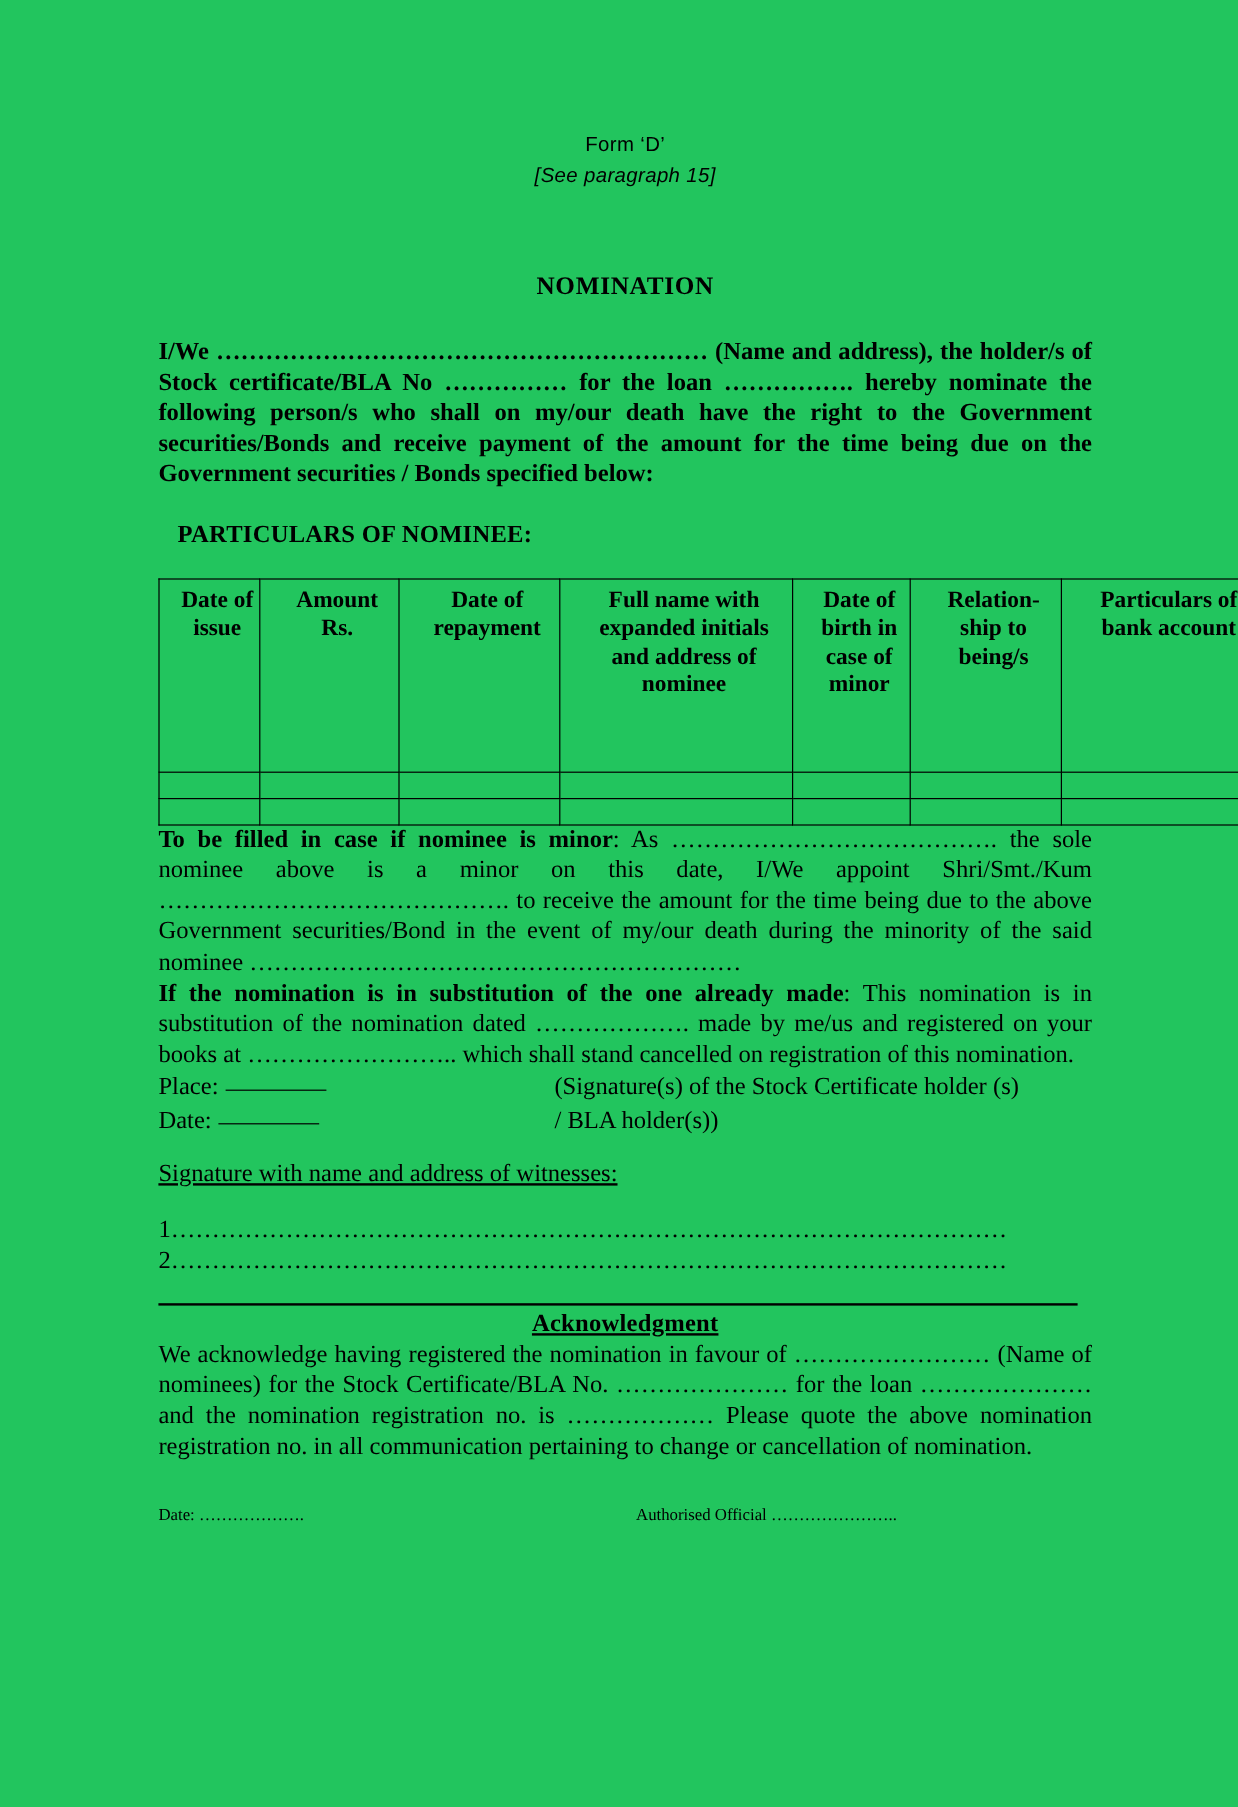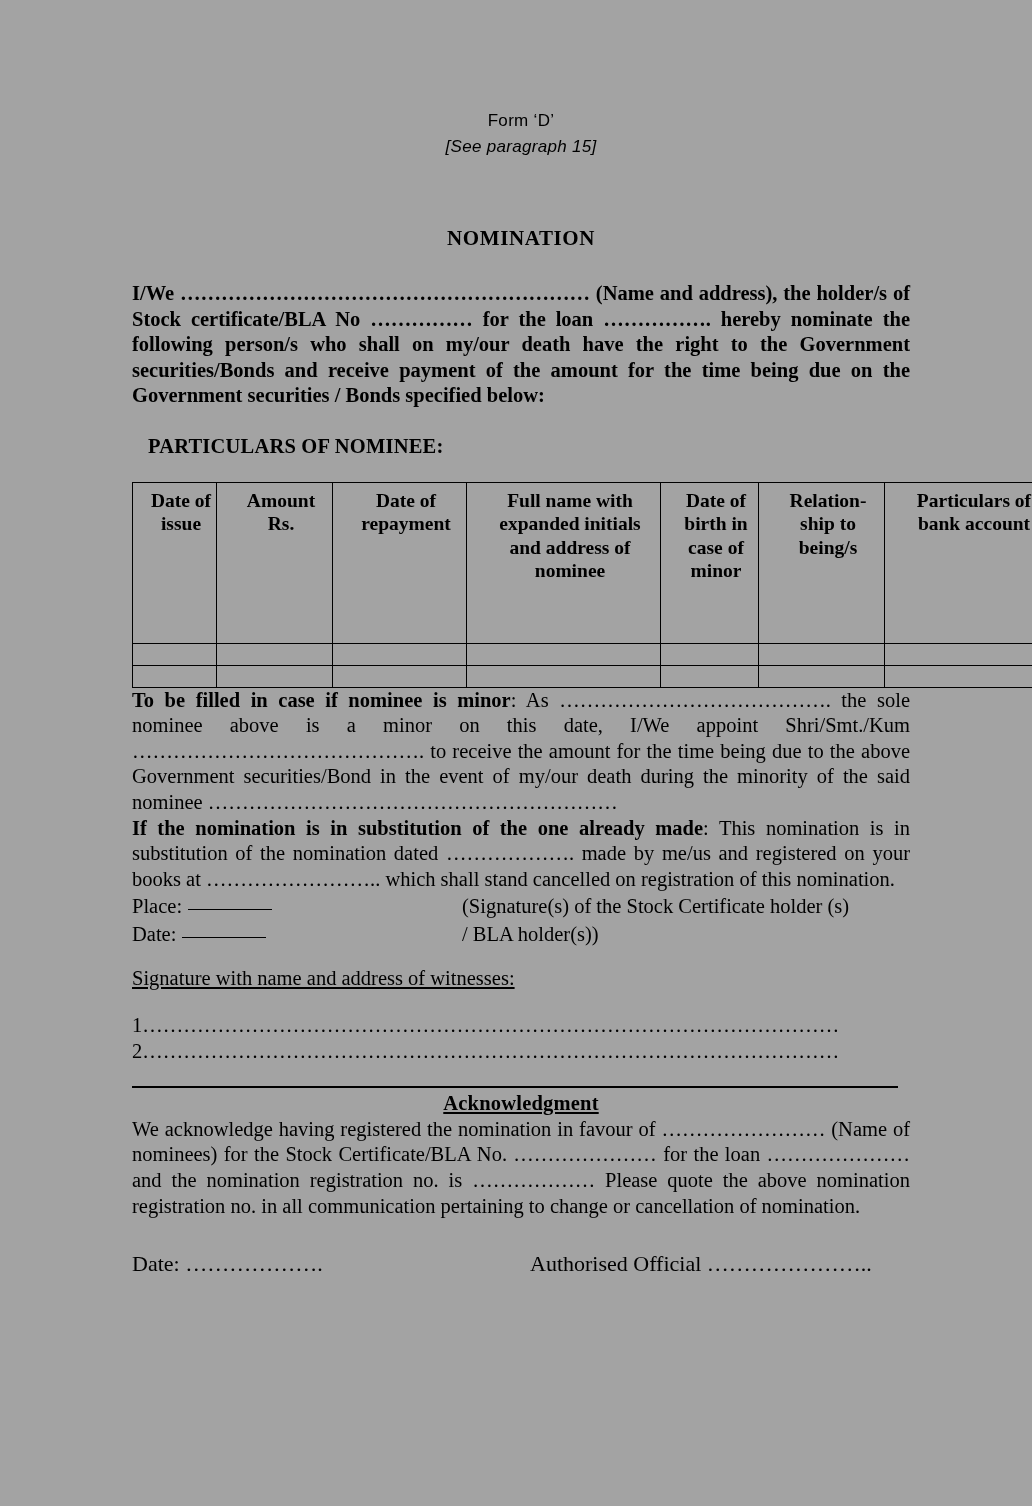--- a/index.html
+++ b/index.html
@@ -15,21 +15,21 @@
     color: #000000;
     -webkit-font-smoothing: antialiased;
   }
 
   .page {
     position: absolute;
     left: 0;
     top: 0;
     width: 1032px;
     height: 1506px;
-    background: #a3a3a3;
+    background: #22c55e;
   }
 
   .content {
     position: absolute;
     left: 132px;
     top: 0;
     width: 778px;
   }
 
   
@@ -170,21 +170,21 @@
   }
   .ack-title span {
     text-decoration: underline;
     letter-spacing: 0.2px;
     margin-top: 36px;
   }
   .blk-ack { margin-top: 25px; }
 
   .final-row {
     margin-top: 32px;
-    font-size: 22px;
+    font-size: 14px;
     line-height: 25.6px;
   }
   .fr-left { display: inline-block; width: 398px; }
   .fr-right { display: inline-block; }
 </style>
 </head>
 <body>
 
 <div class="page">
   <div class="content">

